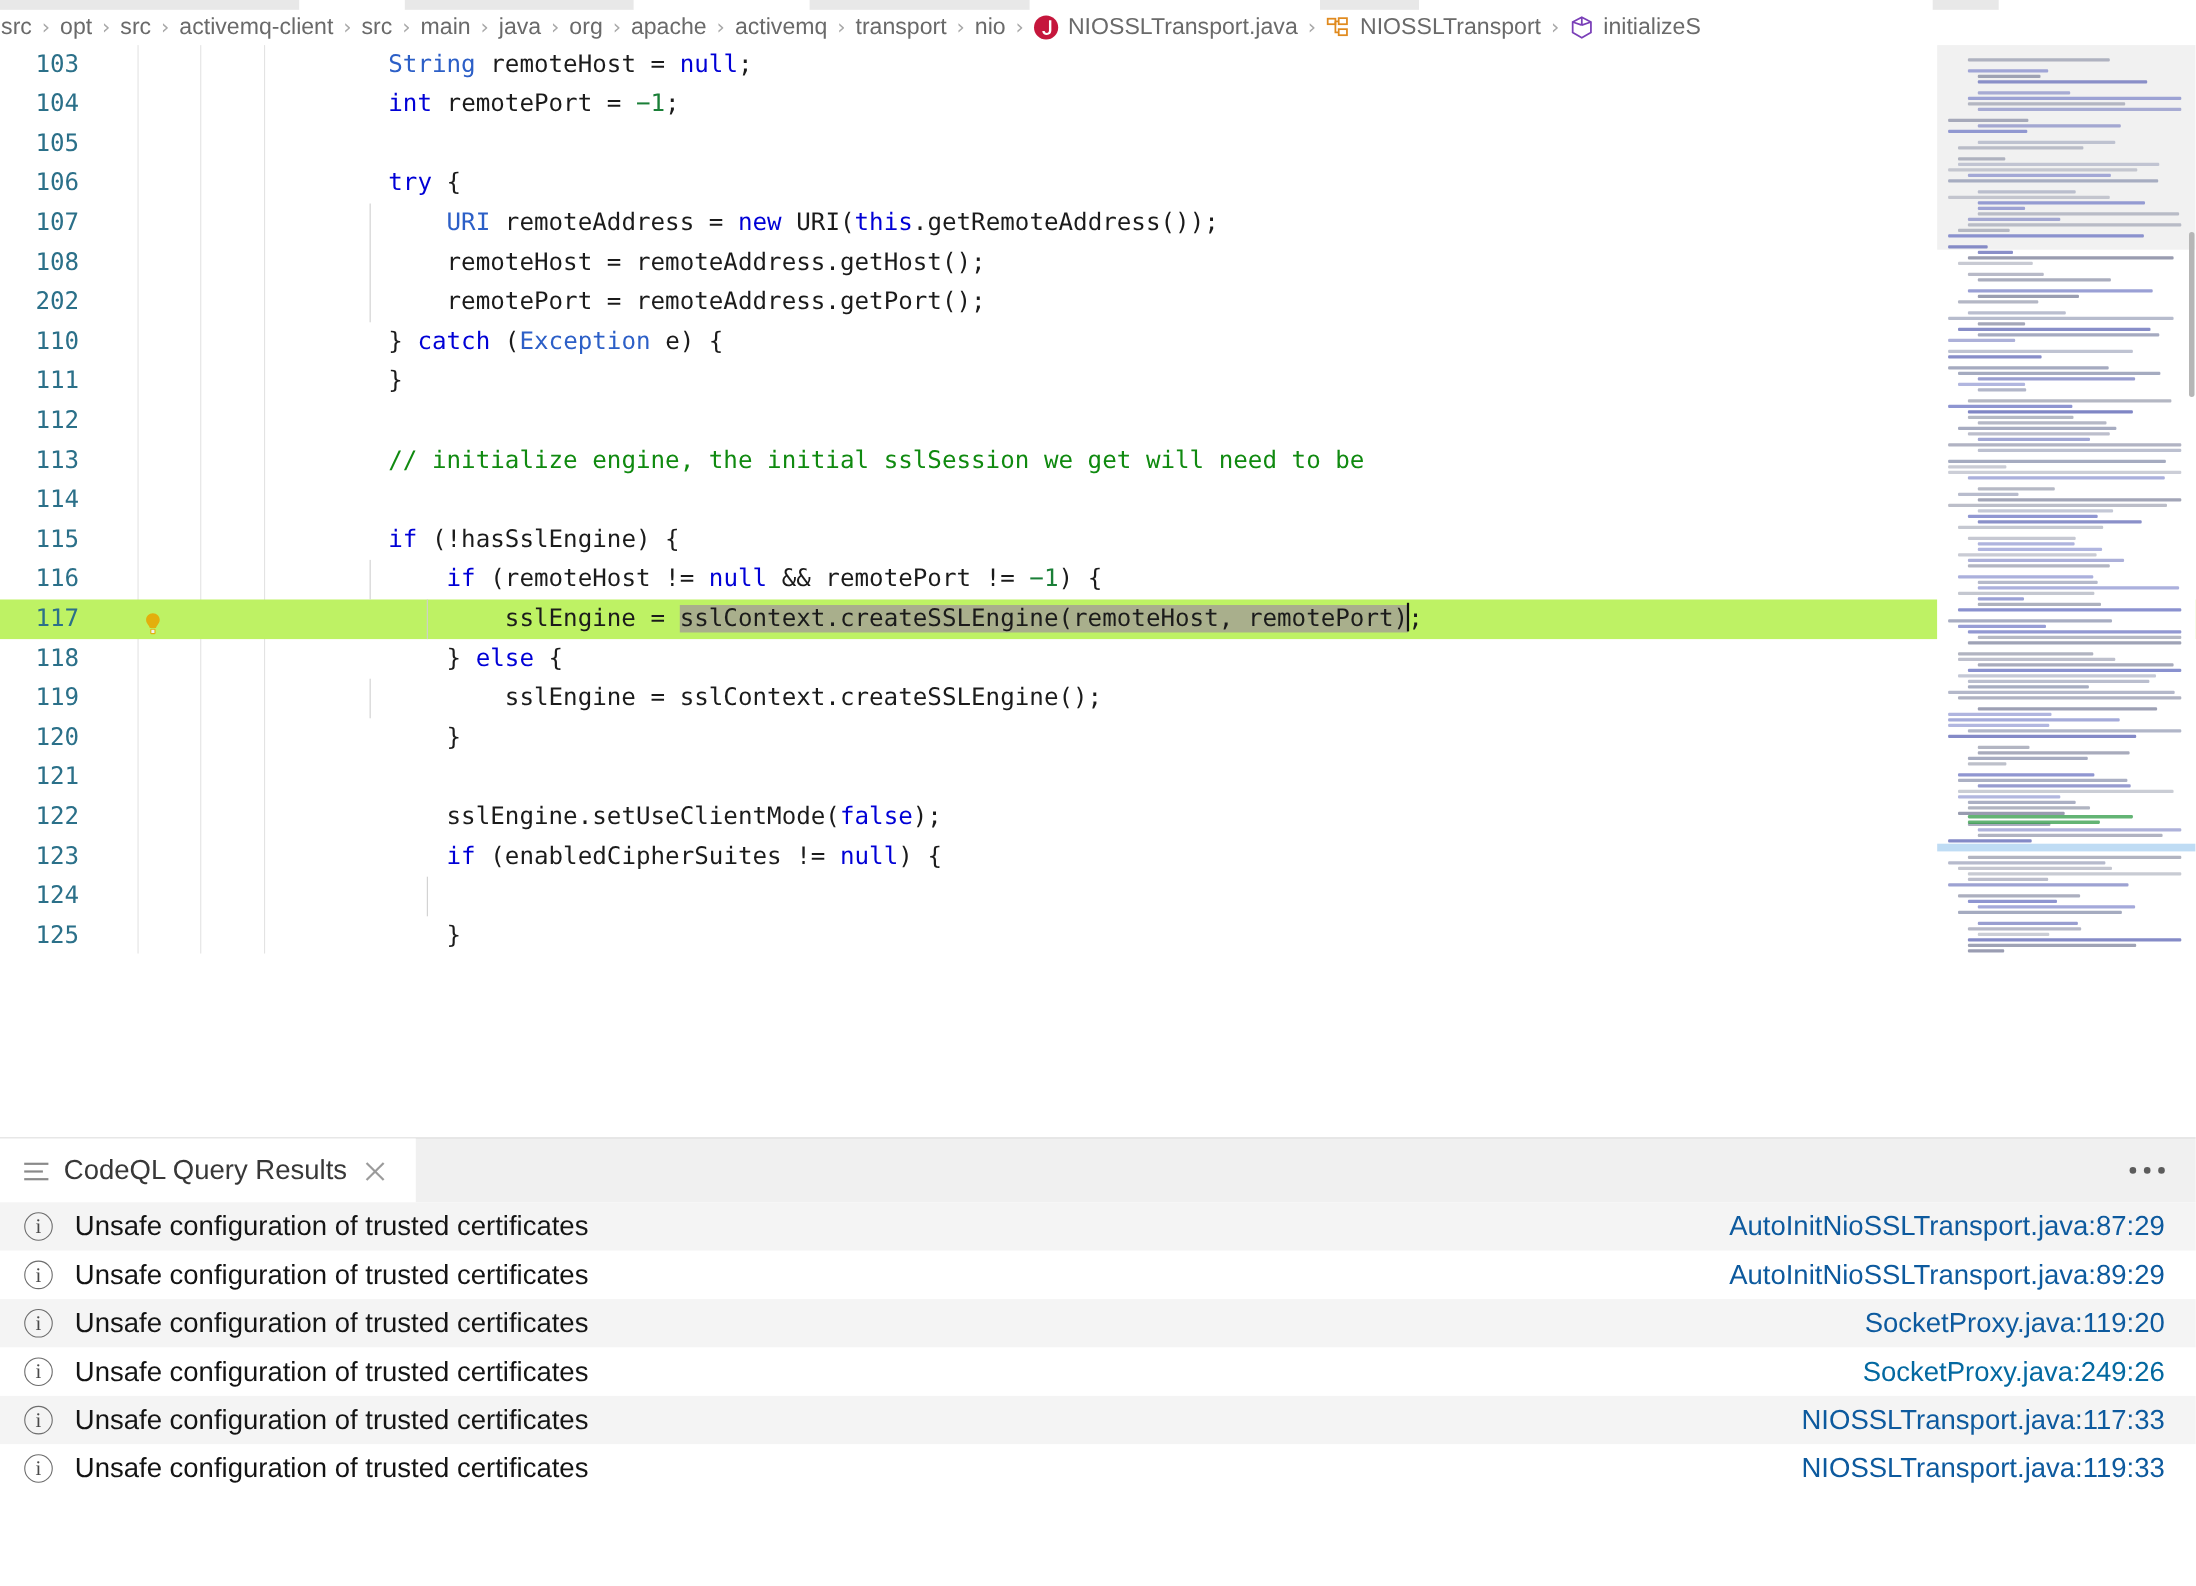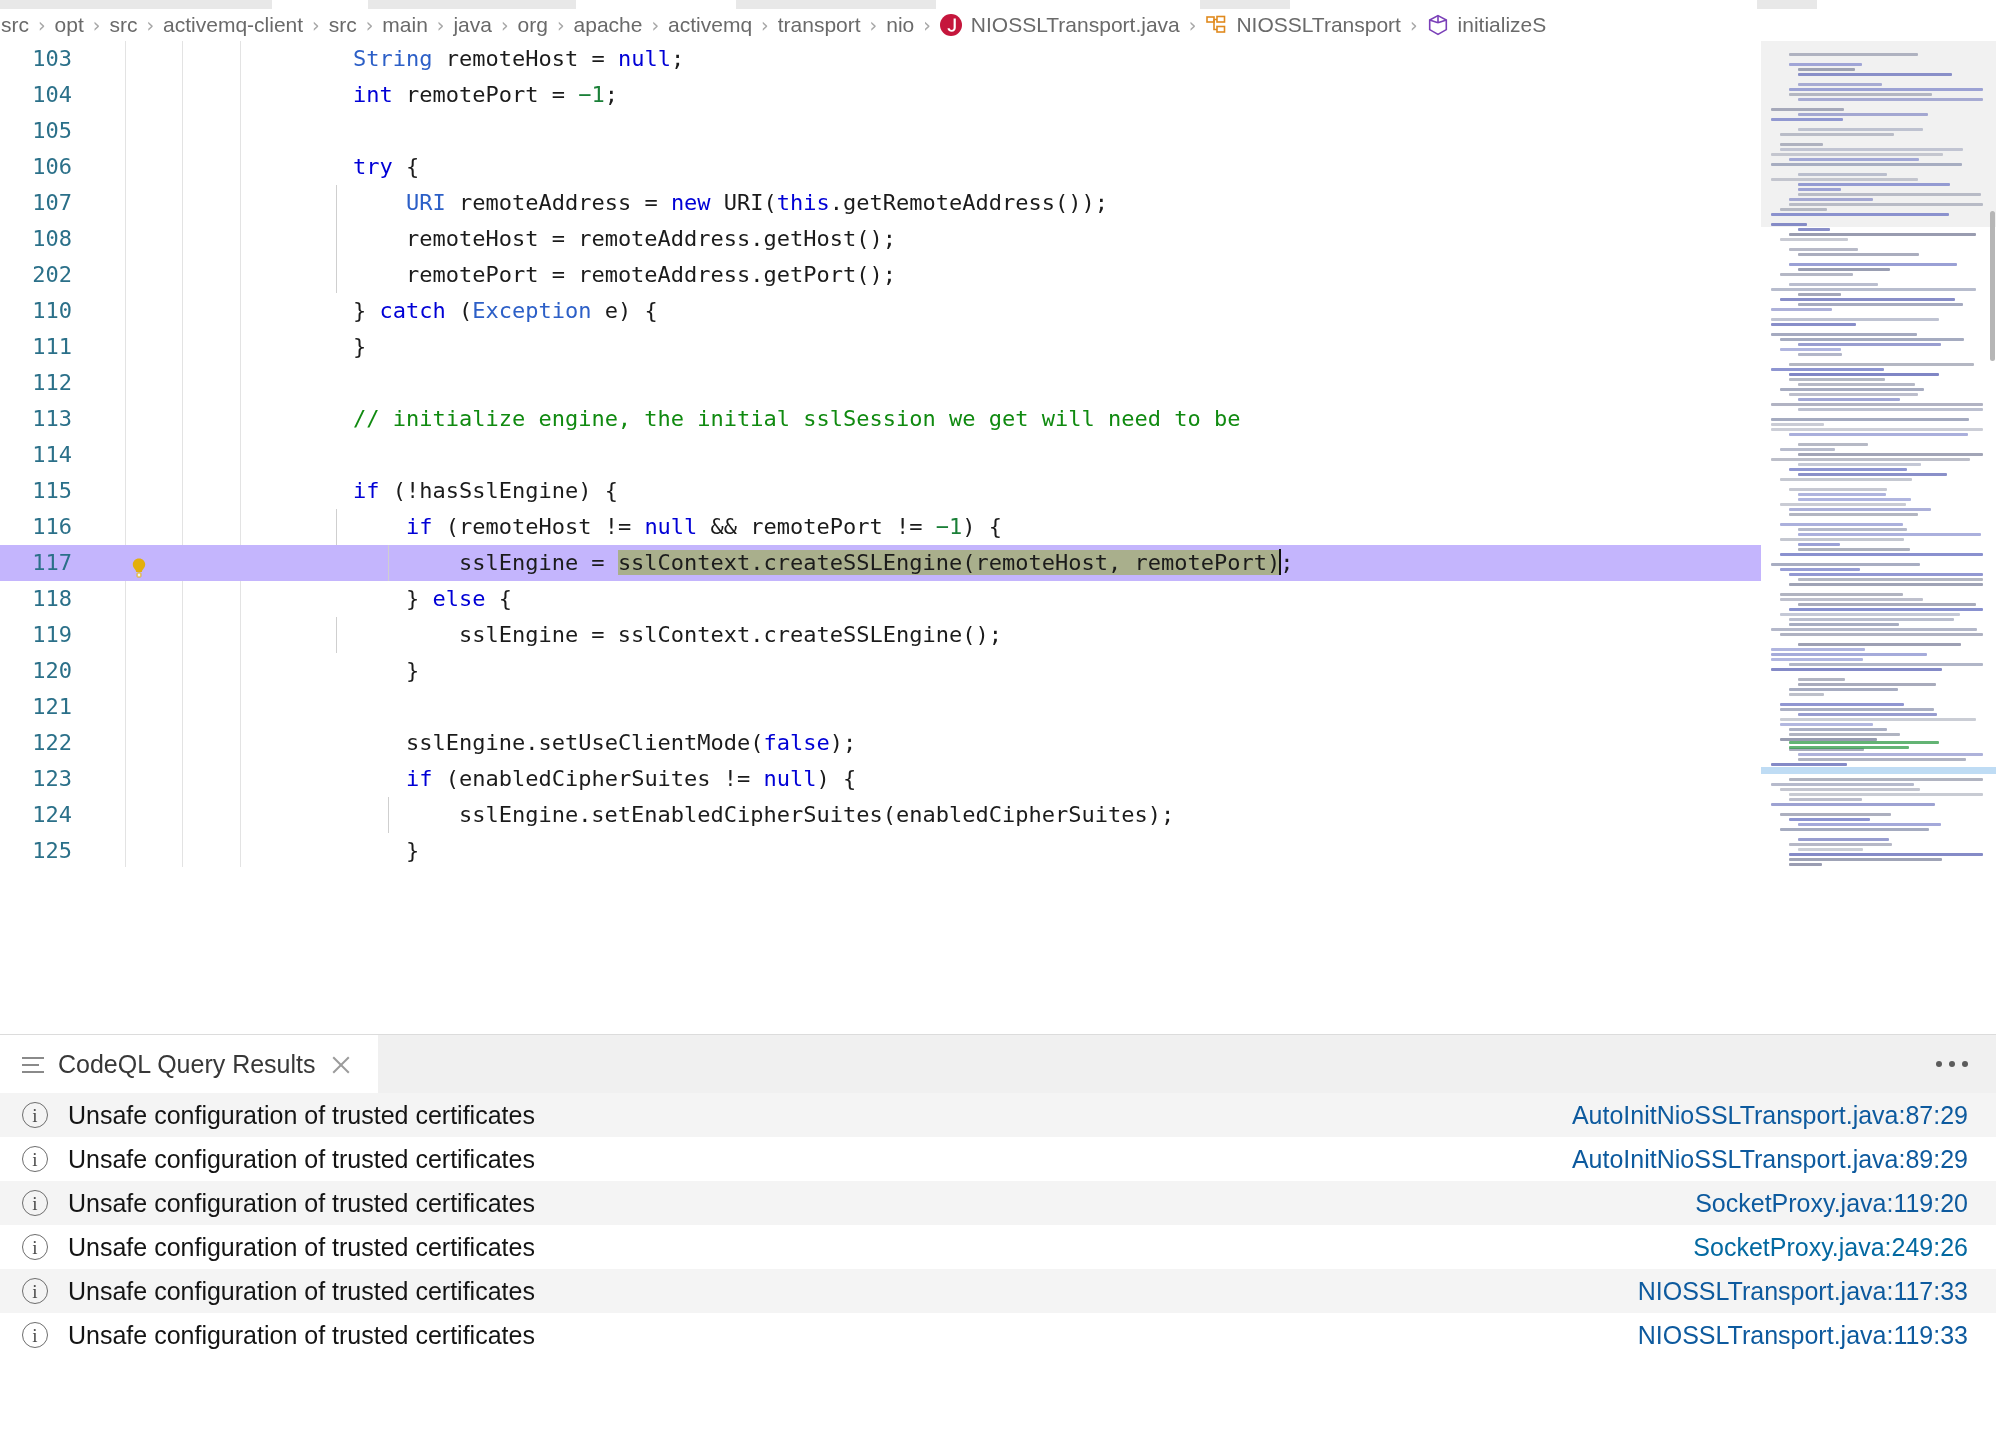--- a/index.html
+++ b/index.html
@@ -43,21 +43,21 @@
   }
   .gutter-lines { position: absolute; top: 0; left: 0; width: 310px; height: 826px; }
   .gutter-lines i { position: absolute; top: 0; width: 1px; height: 826px; background: #e3e3e3; }
 
   .code-rows { position: absolute; top: 0; left: 0; right: 0; }
   .row {
     position: relative; height: 36px; line-height: 36px;
     font-family: "DejaVu Sans Mono", monospace; font-size: 22px;
     white-space: pre;
   }
-  .row.hl { background: #c4b5fd; }
+  .row.hl { background: #bef264; }
   .lnum {
     position: absolute; left: 0; width: 72px; text-align: right;
     color: #2b7089; font-family: "DejaVu Sans Mono", monospace; font-size: 22px;
   }
   .bulb { position: absolute; left: 128px; top: 9px; width: 22px; height: 22px; }
   .code { position: absolute; left: 247px; top: 0; }
 
   
   .kw   { color: #0000d6; }
   .typ  { color: #2c5fc7; }
@@ -226,21 +226,21 @@
       <div class="row hl"><span class="lnum">117</span><span class="bulb"><svg width="22" height="22" viewBox="0 0 22 22">
             <path d="M11 1.5c-3.6 0-6.2 2.7-6.2 6 0 2.3 1.1 3.6 2.1 4.8.7.9 1.2 1.6 1.3 2.7h5.6c.1-1.1.6-1.8 1.3-2.7 1-1.2 2.1-2.5 2.1-4.8 0-3.3-2.6-6-6.2-6z" fill="#e3af0c"></path>
             <rect x="9.1" y="16" width="3.8" height="4" rx="0.6" fill="#f3f3ef" stroke="#e3af0c" stroke-width="1"></rect>
           </svg></span><span class="code"><span class="pln">                </span><span class="pln">sslEngine = </span><span class="pln sel">sslContext.createSSLEngine(remoteHost, remotePort)</span><span class="caret"></span><span class="pln">;</span></span></div>
       <div class="row"><span class="lnum">118</span><span class="code"><span class="pln">            </span><span class="pln">} </span><span class="kw">else</span><span class="pln"> {</span></span></div>
       <div class="row"><span class="lnum">119</span><span class="code"><span class="pln">                </span><span class="pln">sslEngine = sslContext.createSSLEngine();</span></span></div>
       <div class="row"><span class="lnum">120</span><span class="code"><span class="pln">            </span><span class="pln">}</span></span></div>
       <div class="row"><span class="lnum">121</span><span class="code"><span class="pln">            </span></span></div>
       <div class="row"><span class="lnum">122</span><span class="code"><span class="pln">            </span><span class="pln">sslEngine.setUseClientMode(</span><span class="kw">false</span><span class="pln">);</span></span></div>
       <div class="row"><span class="lnum">123</span><span class="code"><span class="pln">            </span><span class="kw">if</span><span class="pln"> (enabledCipherSuites != </span><span class="kw">null</span><span class="pln">) {</span></span></div>
-      <div class="row"><span class="lnum">124</span><span class="code"><span class="pln">                </span><span class="pln">sslEngine.setEnabledCipherSuites(enabledCipherSuites);</span></span></div>
+      <div class="row"><span class="lnum">124</span><span class="code"><span class="pln">                </span></span></div>
       <div class="row"><span class="lnum">125</span><span class="code"><span class="pln">            </span><span class="pln">}</span></span></div>
     </div>
 <div class="iguide" style="left: 335.6px; top: 144px; height: 108px;"></div>
     <div class="iguide" style="left: 335.6px; top: 468px; height: 36px;"></div>
     <div class="iguide" style="left: 388.4px; top: 504px; height: 36px;"></div>
     <div class="iguide" style="left: 335.6px; top: 576px; height: 36px;"></div>
     <div class="iguide" style="left: 388.4px; top: 756px; height: 36px;"></div>
   </div>
 
 <div class="minimap" id="minimap">

